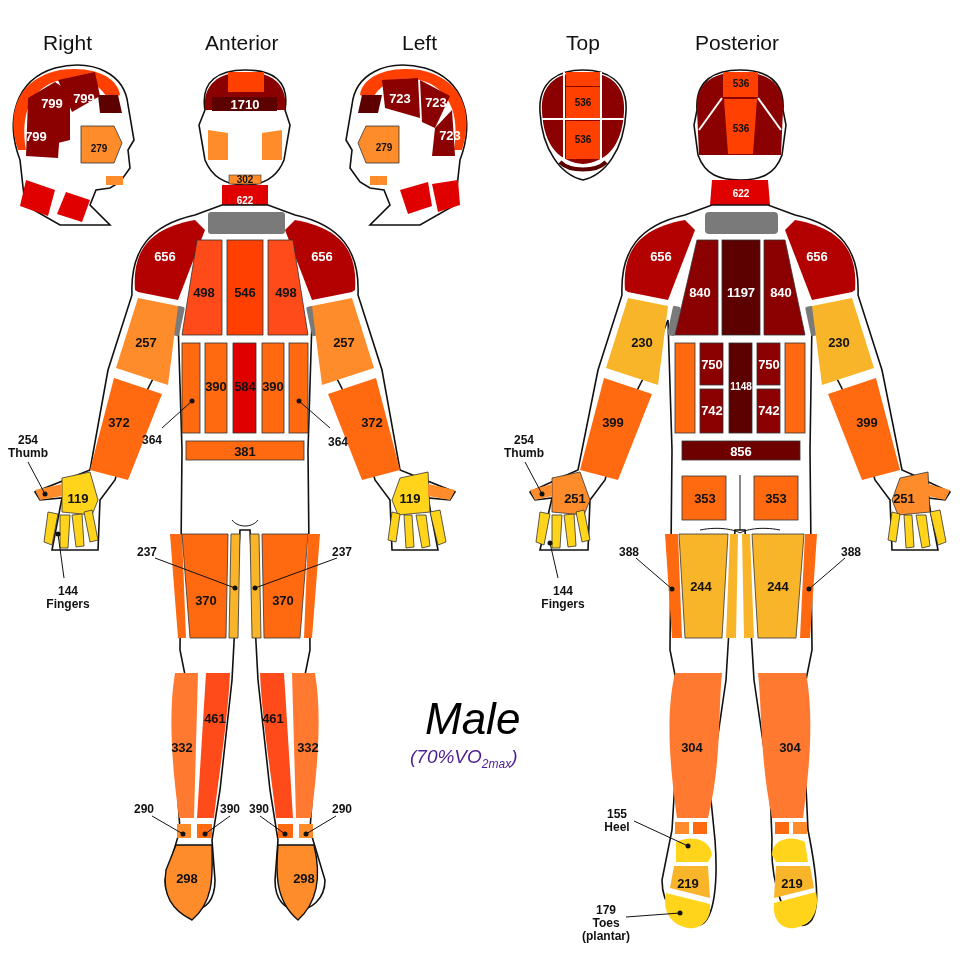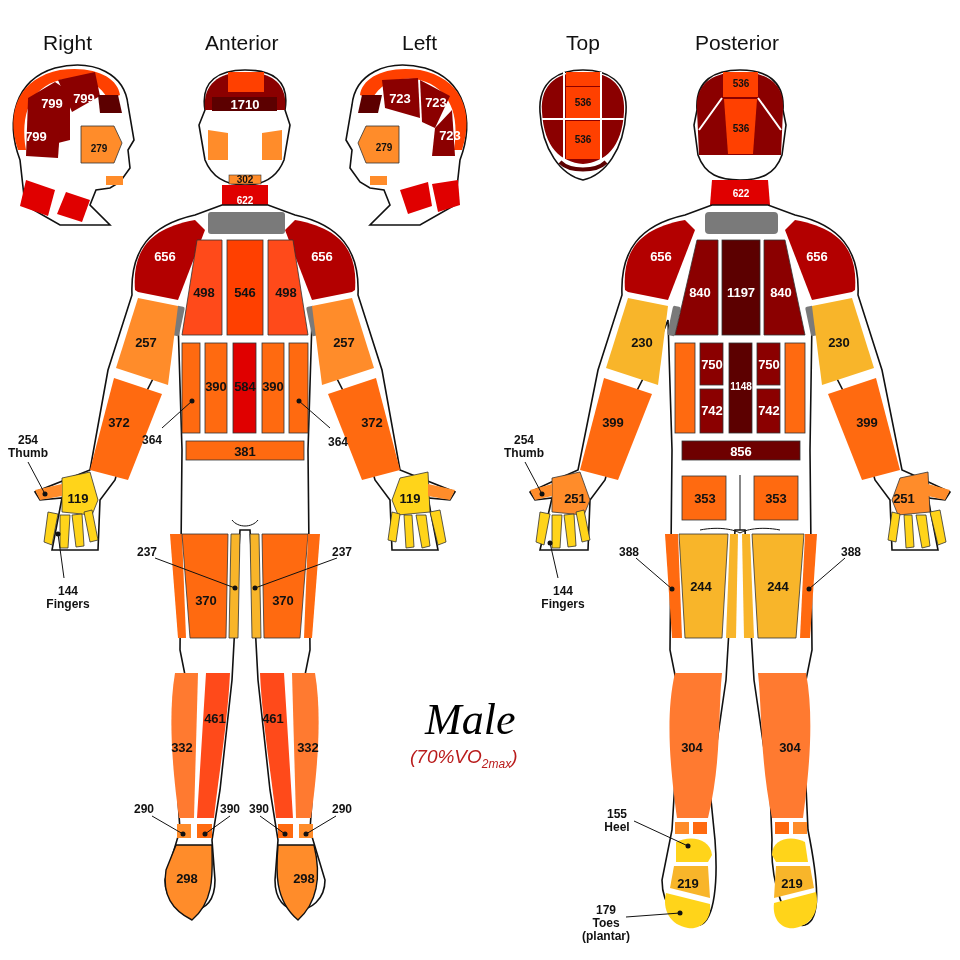--- a/index.html
+++ b/index.html
@@ -6,22 +6,22 @@
   body{width:960px;height:960px;position:relative;overflow:hidden;font-family:"Liberation Sans",sans-serif;}
   svg{position:absolute;left:0;top:0;}
   .ttl{font-family:"Liberation Sans",sans-serif;font-size:21px;fill:#111;}
   .v{font-family:"Liberation Sans",sans-serif;font-weight:bold;font-size:13px;text-anchor:middle;dominant-baseline:central;}
   .vs{font-size:10px;}
   .lbl{font-family:"Liberation Sans",sans-serif;font-weight:bold;font-size:12px;fill:#111;text-anchor:middle;}
   .ol{stroke:#111;stroke-width:1.6;fill:#fff;}
   .seg{stroke:#333;stroke-width:0.8;}
   .ld{stroke:#111;stroke-width:1;fill:none;}
   .dot{fill:#111;}
-  #title-male{position:absolute;left:425px;top:694px;font-family:Liberation Serif, serif;font-style:italic;font-size:44px;color:#000;}
-  #subtitle{position:absolute;left:410px;top:746px;font-family:"Liberation Sans",sans-serif;font-style:italic;font-size:19px;color:#b91c1c;}
+  #title-male{position:absolute;left:425px;top:694px;font-family:Liberation Sans, sans-serif;font-style:italic;font-size:44px;color:#000;}
+  #subtitle{position:absolute;left:410px;top:746px;font-family:"Liberation Sans",sans-serif;font-style:italic;font-size:19px;color:#4c1d95;}
   #subtitle sub{font-size:12px;}
 </style>
 </head>
 <body>
 
 <svg width="960" height="960" viewBox="0 0 960 960">
 
   <text class="ttl" x="43" y="50">Right</text>
   <text class="ttl" x="205" y="50">Anterior</text>
   <text class="ttl" x="402" y="50">Left</text>

